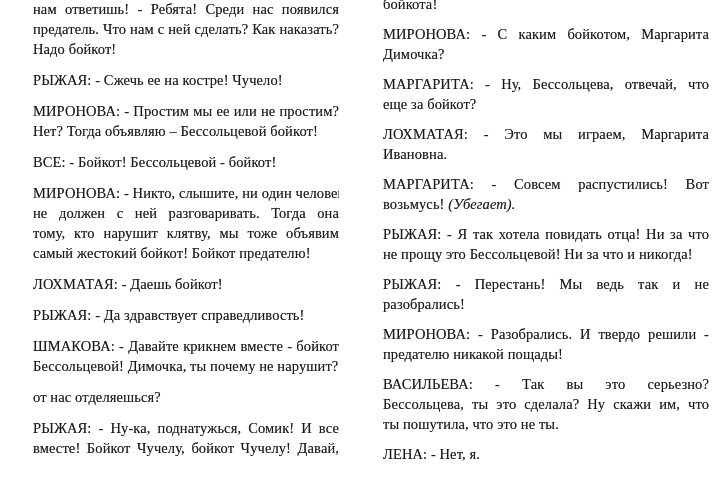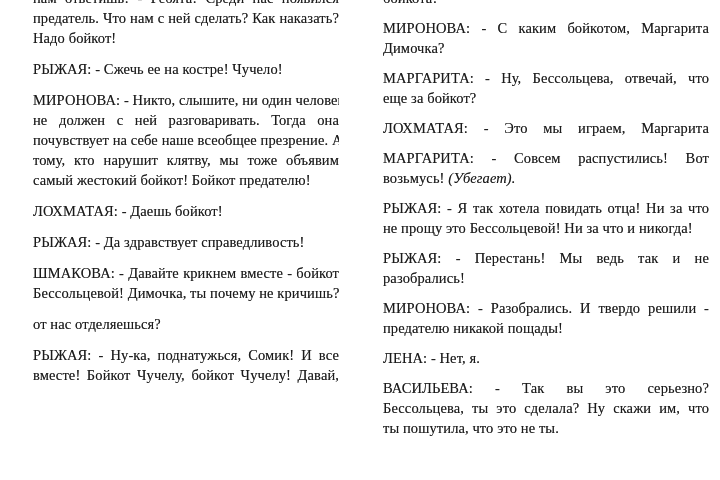--- a/index.html
+++ b/index.html
@@ -11,20 +11,21 @@
   }
   .page {
     position: relative;
     width: 720px; height: 480px;
     box-sizing: border-box;
     background: #ffffff;
     overflow: hidden;
     display: flex;
     padding-left: 33px;
     padding-right: 11px;
+    align-items: center;
   }
   .col {
     margin-top: -12px;
     color: #1c1c1c;
     font-size: 14.5px;
     line-height: 20px;
   }
   .col-left  { width: 306px; }
   .col-gap   { width: 44px; flex: 0 0 auto; }
   .col-right { width: 326px; }
@@ -52,35 +53,41 @@
   <div class="col col-left">
       <div class="para">
         <div class="line fill">нам ответишь!   -  Ребята!  Среди  нас  появился</div>
         <div class="line fill">предатель. Что нам с ней сделать?  Как наказать?</div>
         <div class="line">Надо бойкот!</div>
       </div>
       <div class="para">
         <div class="line"><span class="speaker">РЫЖАЯ: </span>- Сжечь ее на костре! Чучело! </div>
       </div>
       <div class="para">
+        <div class="line fill"><span class="speaker">МИРОНОВА: </span>- Простим мы ее или не простим? </div>
+        <div class="line">Нет? Тогда объявляю – Бессольцевой бойкот!</div>
+      </div>
+      <div class="para">
+        <div class="line"><span class="speaker">ВСЕ: </span>- Бойкот! Бессольцевой - бойкот! </div>
+      </div>
+      <div class="para">
         <div class="line fill"><span class="speaker">МИРОНОВА: </span>- Никто, слышите, ни один человек </div>
         <div class="line fill">не должен с ней разговаривать.  Тогда она</div>
-        <div class="line fill">почувствует на себе наше всеобщее презрение. А</div>
         <div class="line fill">тому, кто нарушит клятву, мы тоже объявим</div>
         <div class="line">самый жестокий бойкот!  Бойкот предателю!</div>
       </div>
       <div class="para">
         <div class="line"><span class="speaker">ЛОХМАТАЯ: </span>- Даешь бойкот! </div>
       </div>
       <div class="para">
         <div class="line"><span class="speaker">РЫЖАЯ: </span>- Да здравствует справедливость! </div>
       </div>
       <div class="para">
         <div class="line fill"><span class="speaker">ШМАКОВА: </span>-  Давайте крикнем вместе - бойкот </div>
-        <div class="line">Бессольцевой! Димочка, ты почему не кричишь?</div>
+        <div class="line">Бессольцевой! Димочка, ты почему не нарушит?</div>
       </div>
       <div class="para">
         <div class="line">от нас отделяешься?</div>
       </div>
       <div class="para">
         <div class="line fill"><span class="speaker">РЫЖАЯ: </span>- Ну-ка, поднатужься, Сомик! И все </div>
         <div class="line fill">вместе! Бойкот Чучелу, бойкот Чучелу! Давай,</div>
       </div>
     </div>
   <div class="col-gap"></div>
@@ -91,39 +98,40 @@
       <div class="para">
         <div class="line fill"><span class="speaker">МИРОНОВА: </span>- С каким бойкотом, Маргарита </div>
         <div class="line">Димочка?</div>
       </div>
       <div class="para">
         <div class="line fill"><span class="speaker">МАРГАРИТА: </span>- Ну, Бессольцева, отвечай, что </div>
         <div class="line">еще за бойкот?</div>
       </div>
       <div class="para">
         <div class="line fill"><span class="speaker">ЛОХМАТАЯ: </span>- Это мы играем, Маргарита </div>
+        <div class="line">Ивановна.</div>
       </div>
       <div class="para">
         <div class="line fill"><span class="speaker">МАРГАРИТА: </span>- Совсем распустились! Вот </div>
         <div class="line">возьмусь! <span class="stage">(Убегает).</span></div>
       </div>
       <div class="para">
         <div class="line fill"><span class="speaker">РЫЖАЯ: </span>- Я так хотела повидать отца!  Ни за что </div>
         <div class="line">не прощу это Бессольцевой! Ни за что и никогда!</div>
       </div>
       <div class="para">
         <div class="line fill"><span class="speaker">РЫЖАЯ: </span>- Перестань! Мы ведь так и не </div>
         <div class="line">разобрались!</div>
       </div>
       <div class="para">
         <div class="line fill"><span class="speaker">МИРОНОВА: </span>- Разобрались. И твердо решили - </div>
         <div class="line">предателю никакой пощады!</div>
       </div>
       <div class="para">
-        <div class="line"><span class="speaker">ЛЕНА: </span>- Нет, я. </div>
-      </div>
-      <div class="para">
         <div class="line fill"><span class="speaker">ВАСИЛЬЕВА: </span>- Так вы это серьезно? </div>
         <div class="line fill">Бессольцева, ты это сделала? Ну скажи им, что</div>
         <div class="line">ты пошутила, что это не ты.</div>
+      </div>
+      <div class="para">
+        <div class="line"><span class="speaker">ЛЕНА: </span>- Нет, я. </div>
       </div>
     </div>
 </div>
 
 </body></html>

